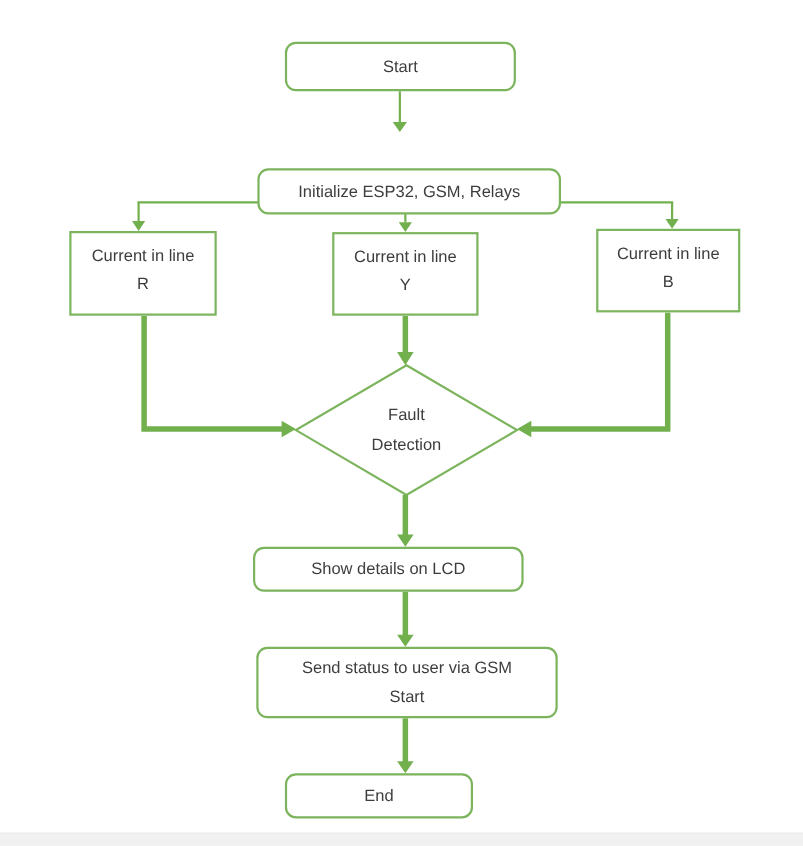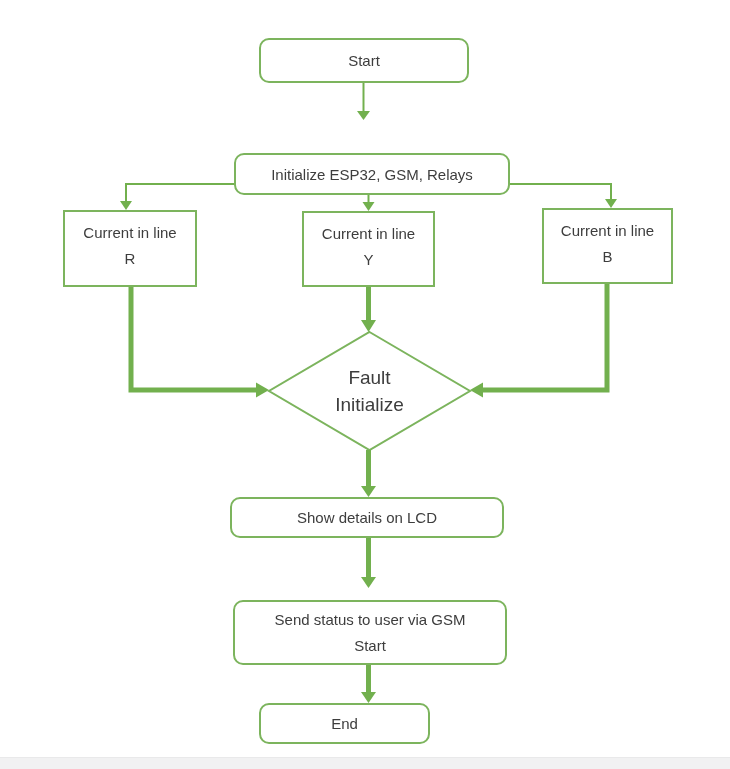--- a/index.html
+++ b/index.html
@@ -45,30 +45,29 @@
   .node.rect { border-radius: 0; }
   .node.two-line {
     flex-direction: column;
     justify-content: flex-start;
     padding-top: 8px;
   }
   .node.two-line span { display: block; line-height: 26px; }
   .node.two-line-center {
     flex-direction: column;
     justify-content: center;
-    margin-top: 12px;
   }
   .node.two-line-center span { display: block; line-height: 26px; }
   .fault-label {
     position: absolute;
     left: 269px; top: 364px;
     width: 201px;
     text-align: center;
     color: var(--text-color);
-    font-size: 19px;
+    font-size: 15px;
   }
   .fault-label span { display: block; line-height: 27px; }
   .footer-strip {
     position: absolute;
     left: 0; top: 757px;
     width: 730px; height: 12px;
     background: var(--footer);
     border-top: 1px solid #e9e9ea;
   }
 </style>
@@ -145,24 +144,24 @@
     <span>Y</span>
   </div>
 
   <div class="node rect two-line" style="left:542px; top:208px; width:131px; height:76px;">
     <span>Current in line</span>
     <span>B</span>
   </div>
 
   <div class="fault-label">
     <span>Fault</span>
-    <span>Initialize</span>
+    <span>Detection</span>
   </div>
 
-  <div class="node rounded" style="left:230px; top:497px; width:274px; height:41px;">
+  <div class="node rounded" style="left:230px; top:497px; width:246px; height:41px;">
     <span>Show details on LCD</span>
   </div>
 
   <div class="node rounded two-line-center" style="left:233px; top:588px; width:274px; height:65px;">
     <span>Send status to user via GSM</span>
     <span>Start</span>
   </div>
 
   <div class="node rounded" style="left:259px; top:703px; width:171px; height:41px;">
     <span>End</span>

